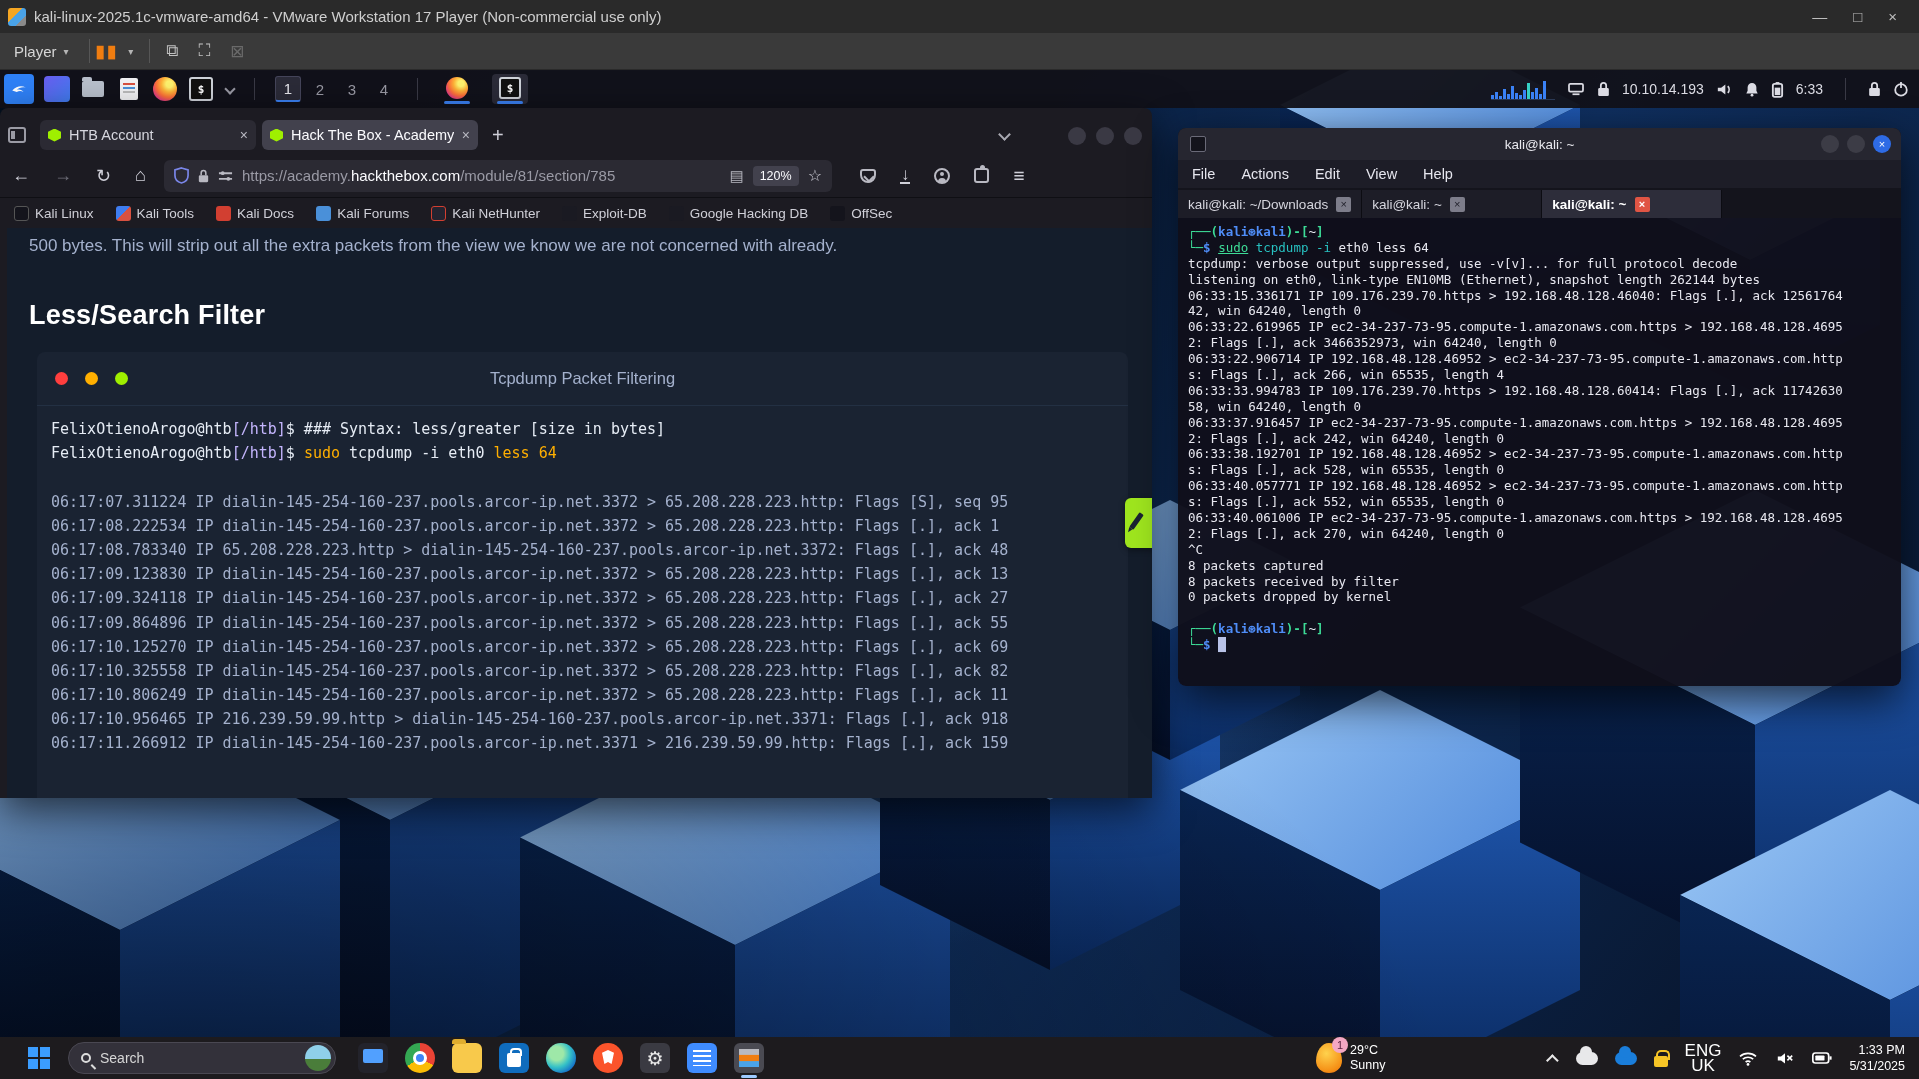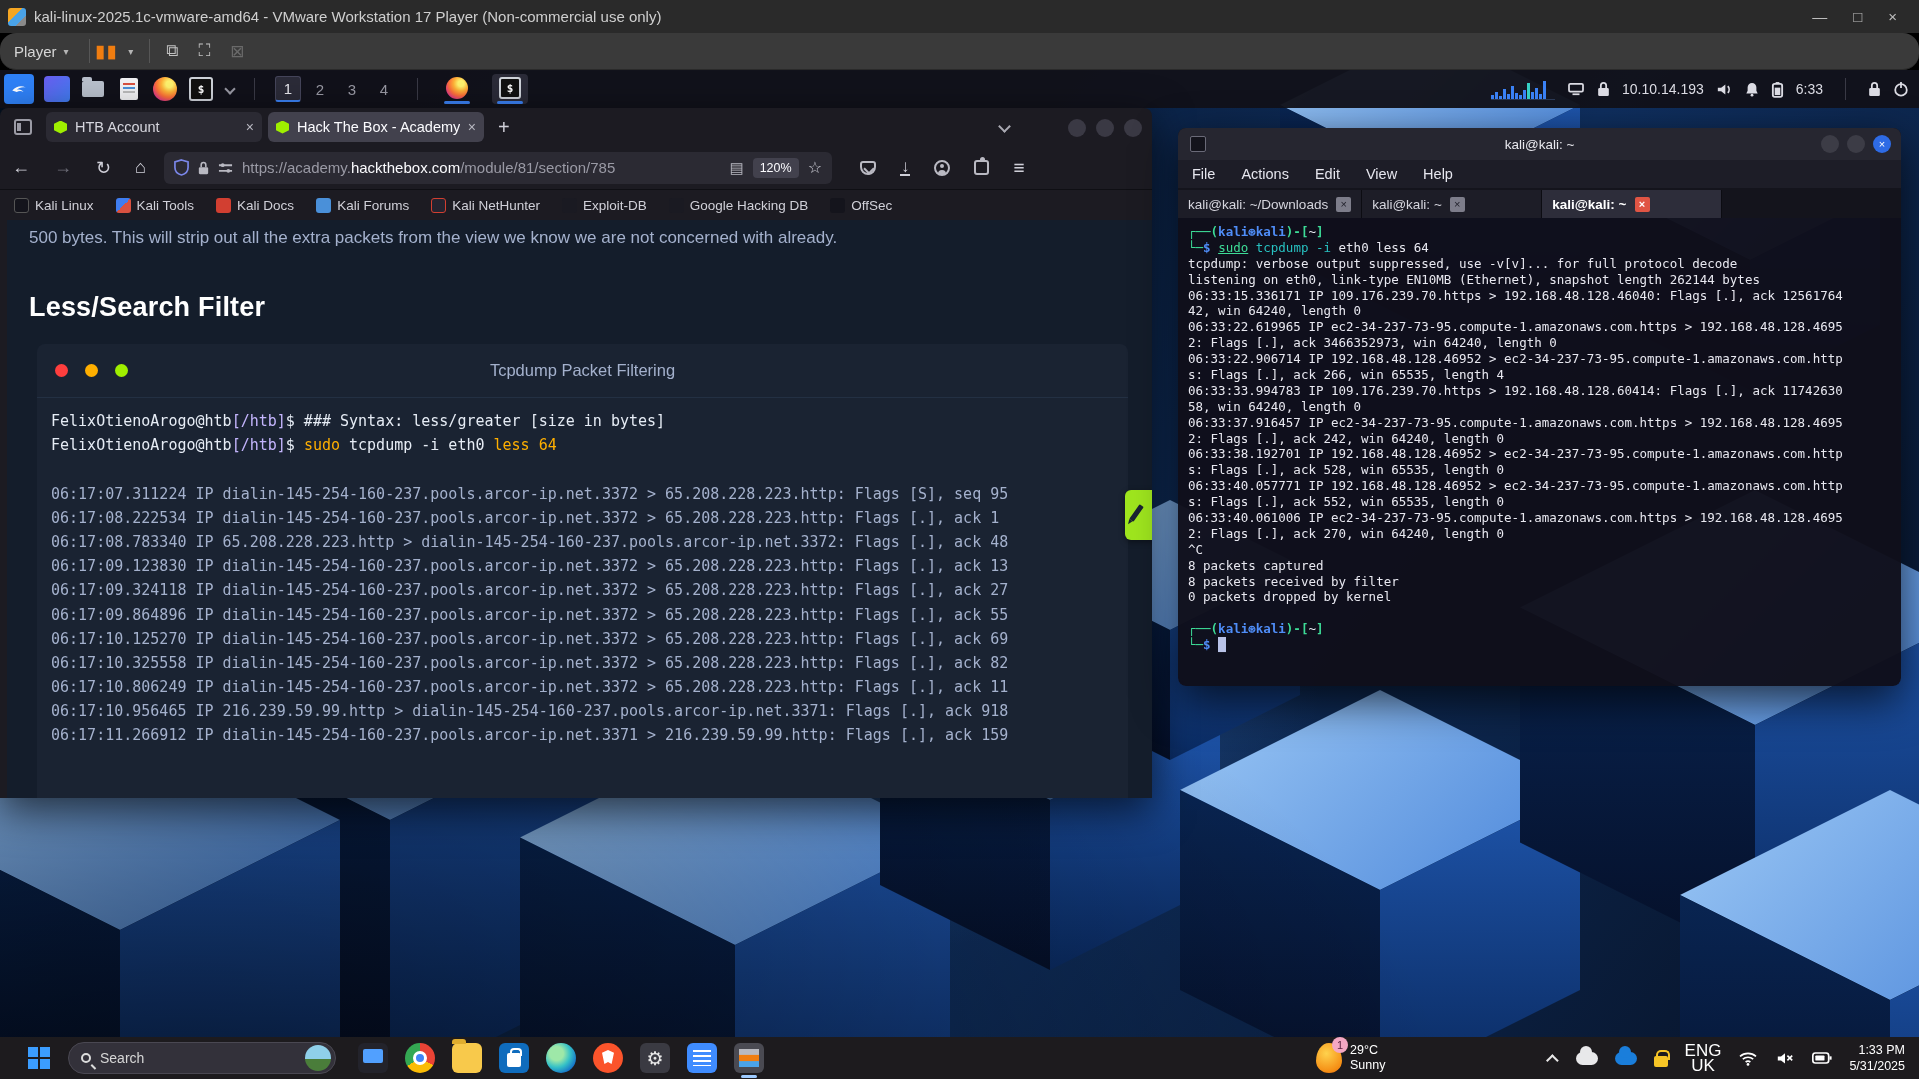--- a/index.html
+++ b/index.html
@@ -6,21 +6,21 @@
   html,body { width:1919px; height:1079px; overflow:hidden; background:#000;
     font-family:"Liberation Sans", sans-serif; }
 
   
   #vm-titlebar { position:absolute; left:0; top:0; width:1919px; height:33px;
     background:#2a2a2a; display:flex; align-items:center; padding:0 8px; color:#cfcfcf; font-size:15px; }
   .vmw-logo { width:18px; height:18px; margin-right:8px; border-radius:3px;
     background:linear-gradient(135deg,#f5a623 0 40%,#4aa3e8 40% 70%,#8a8a8a 70% 100%); }
   #vm-titlebar .winbtns { margin-left:auto; display:flex; gap:26px; padding-right:14px; color:#bdbdbd; font-size:15px; }
   #vm-toolbar { position:absolute; left:0; top:33px; width:1919px; height:37px;
-    background:#3a3a3a; display:flex; align-items:center; color:#d6d6d6; font-size:15px; border-bottom:1px solid #2a2a2a;border-radius:16px; }
+    background:#3a3a3a; display:flex; align-items:center; color:#d6d6d6; font-size:15px; border-bottom:1px solid #2a2a2a; }
   .player-btn { display:flex; align-items:center; gap:7px; padding:0 14px; height:100%; }
   .tsep { width:1px; height:24px; background:#565656; margin:0 6px; }
   .pausebars { color:#f07d10; font-weight:bold; letter-spacing:2px; font-size:17px; }
   .tool-ic { margin:0 10px; color:#c0c0c0; font-size:17px; }
   .tool-ic.dim { color:#6a6a6a; }
   .caret { font-size:10px; color:#b5b5b5; }
 
   
   #vm-screen { position:absolute; left:0; top:70px; width:1919px; height:967px; overflow:hidden;
     background:linear-gradient(130deg,#04101f 0%,#0a1f3f 35%,#0f2f5f 60%,#071226 100%); }
@@ -56,21 +56,21 @@
   .taskitem.boxed { background:#2b2b38; border-radius:4px; padding:3px 5px 0; }
   .kp-right { margin-left:auto; display:flex; align-items:center; gap:12px; padding-right:10px; }
   .cpu-graph { width:64px; height:22px; display:flex; align-items:flex-end; gap:1px; border-bottom:1px solid #2c3a55; }
   .cpu-graph i { display:block; width:3px; background:#3b82f6; }
   .kp-txt { font-size:14px; color:#dcdce4; }
   svg.mini { display:block; }
 
   
   #firefox { position:absolute; left:0; top:38px; width:1152px; height:690px; z-index:40;
     background:#1c1b22; border-radius:8px 8px 0 0; box-shadow:0 12px 40px rgba(0,0,0,.65); overflow:hidden; }
-  #ff-tabbar { height:38px; display:flex; align-items:center; padding-left:6px; position:relative; }
+  #ff-tabbar { height:38px; display:flex; align-items:center; position:relative;margin-top:8px; }
   .ffview { width:18px; height:16px; border:2px solid #9b9ba5; border-radius:3px; margin:0 14px 0 8px; position:relative; }
   .ffview:before { content:""; position:absolute; left:1px; top:2px; width:4px; height:8px; background:#9b9ba5; }
   .fftab { width:216px; height:30px; display:flex; align-items:center; gap:8px; padding:0 8px;
     border-radius:6px; margin-right:6px; background:#2b2a33; color:#d6d6de; font-size:14.5px; }
   .fftab.active { background:#42414d; color:#fbfbfe; }
   .hex { width:13px; height:13px; background:#9fef00; clip-path:polygon(50% 0,100% 25%,100% 75%,50% 100%,0 75%,0 25%); flex:none; }
   .tablabel { white-space:nowrap; overflow:hidden; flex:1; }
   .tabclose { color:#b9b9c2; font-size:14px; }
   .newtab { color:#cfcfd8; font-size:20px; margin-left:8px; }
   .alltabs-chev { position:absolute; left:1000px; top:14px; width:9px; height:9px; border-right:2px solid #a9a9b2; border-bottom:2px solid #a9a9b2; transform:rotate(45deg); }

